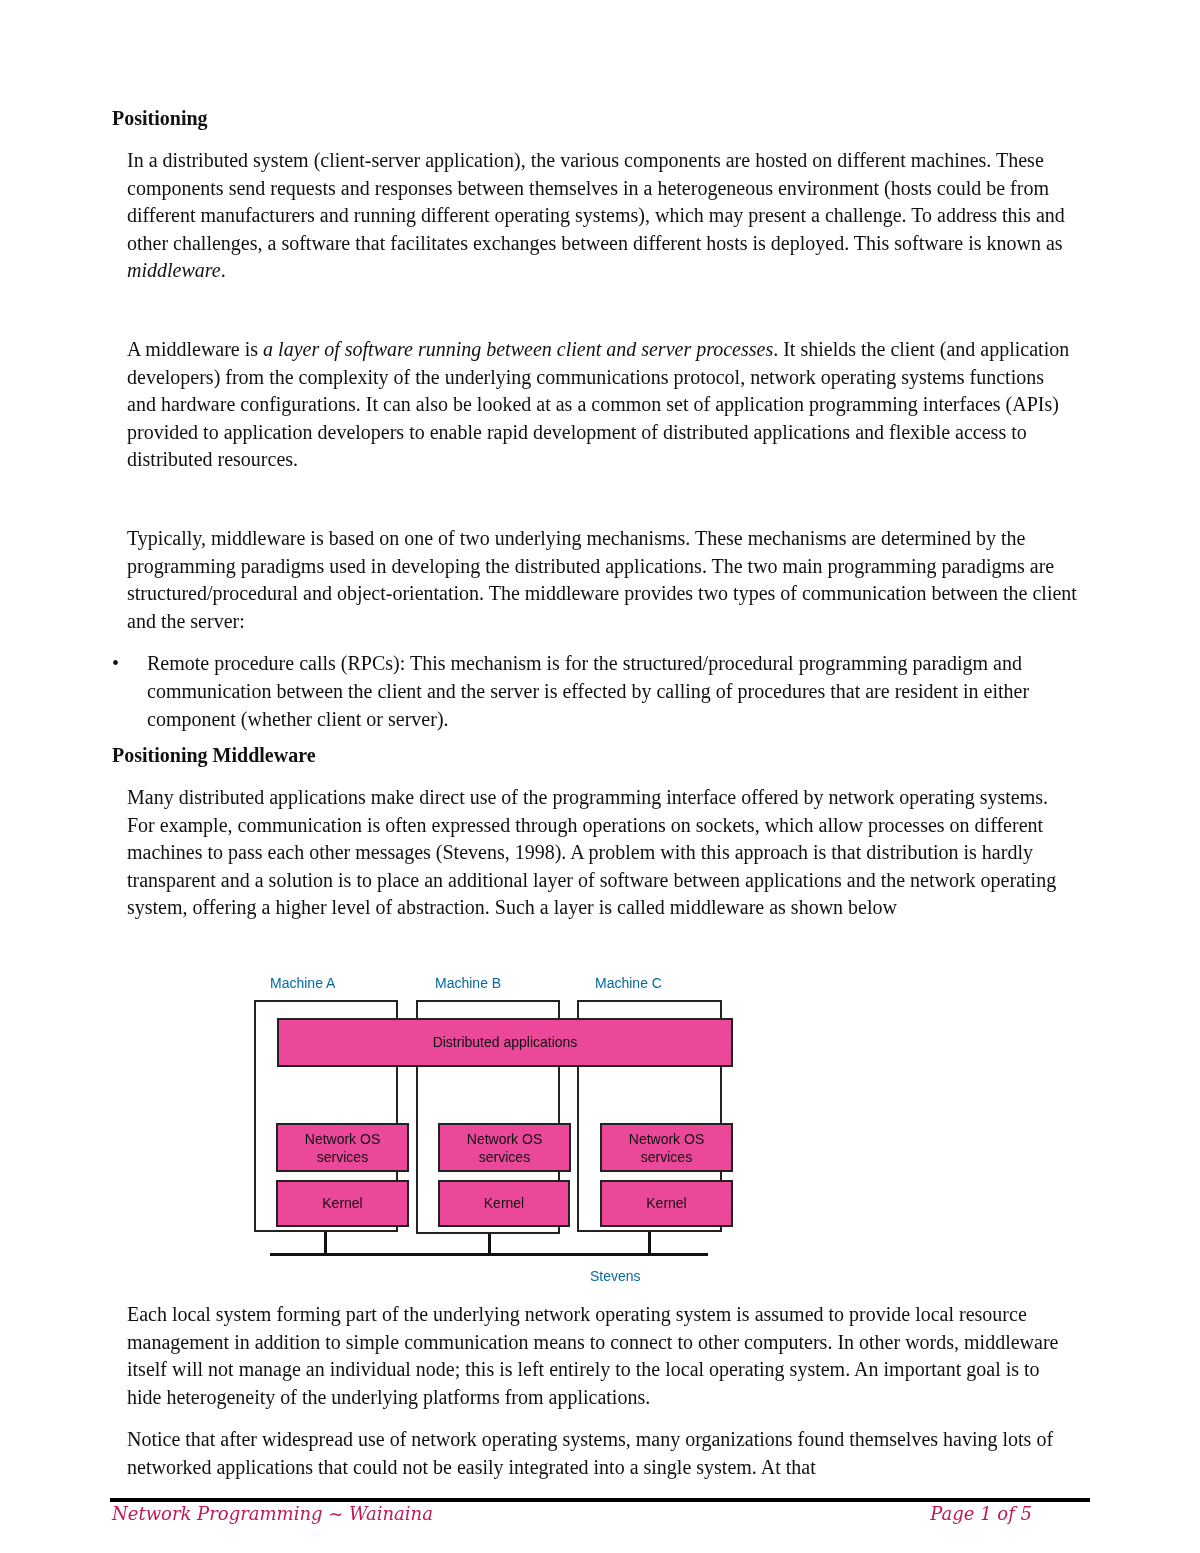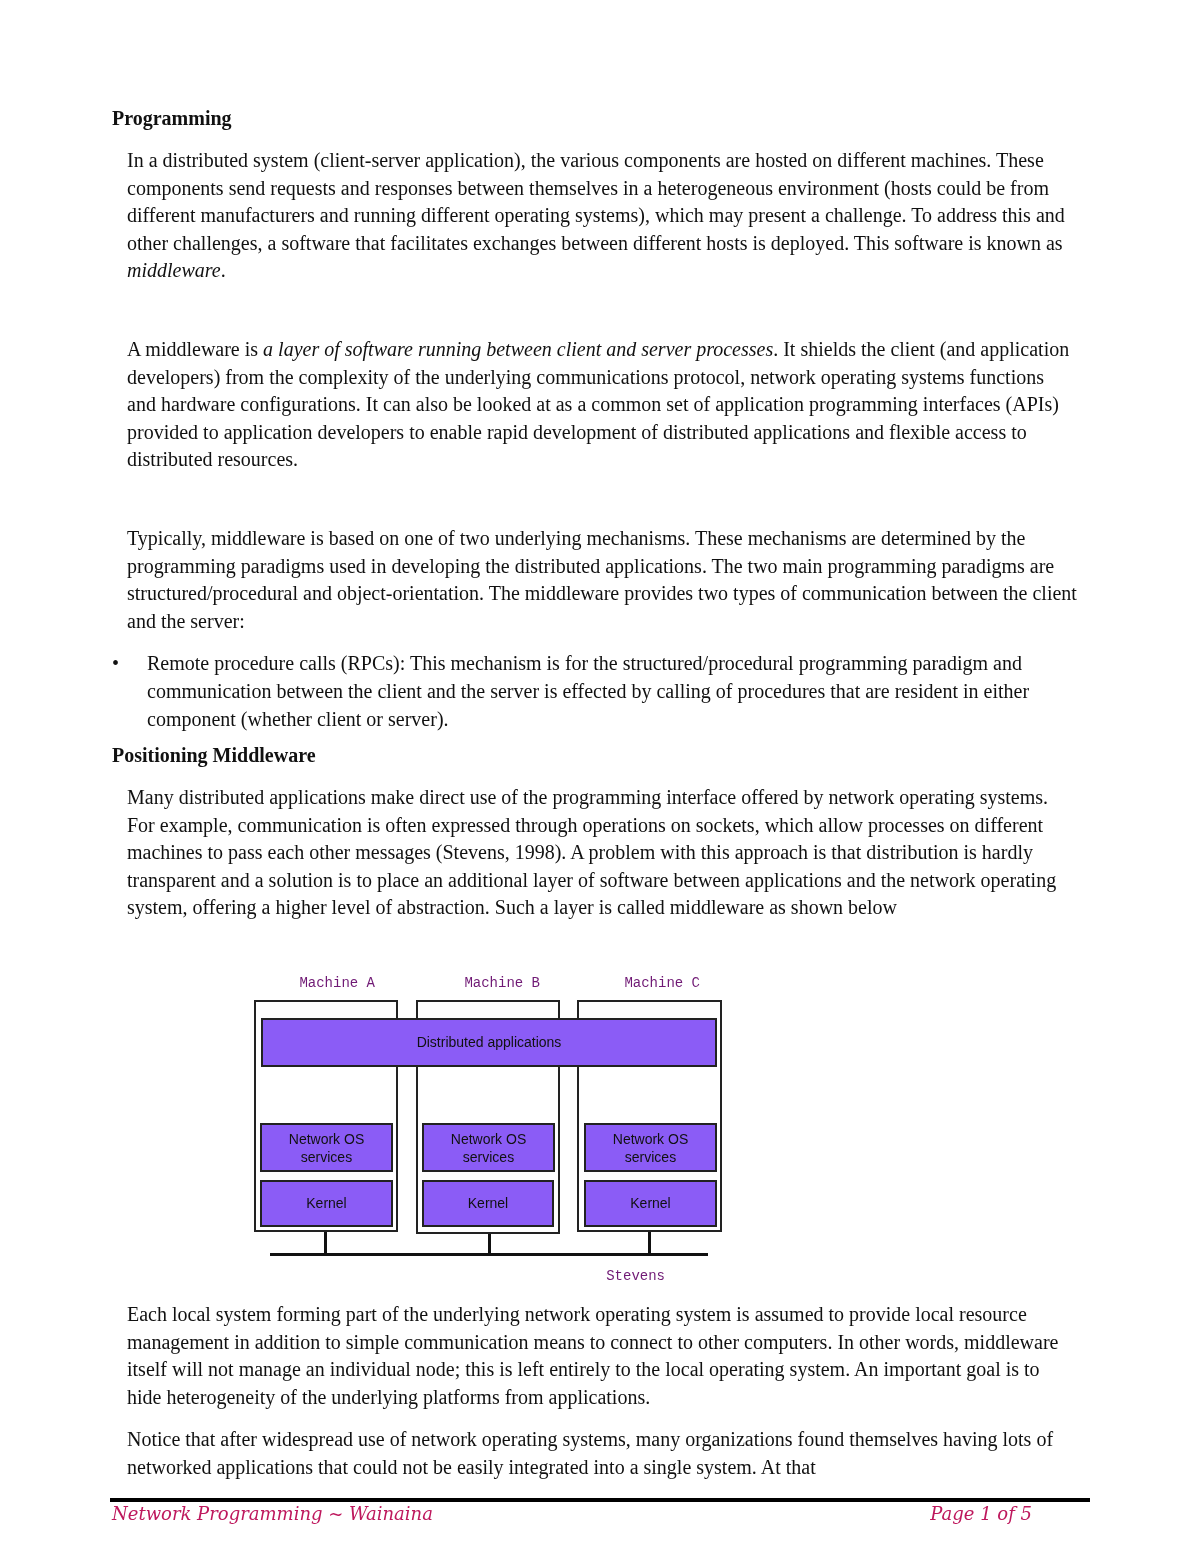--- a/index.html
+++ b/index.html
@@ -7,37 +7,37 @@
          font-family: "Liberation Serif", "DejaVu Serif", serif; color: #111; }
   .page { position: absolute; left: 112px; top: 104px; width: 980px; }
   .h { font-weight: bold; font-size: 20px; line-height: 28px; margin: 0; }
   p { margin: 15px; font-size: 20px; line-height: 27.6px; }
   .gap { height: 21px; }
   ul { margin: 0; padding: 0; list-style: none; }
   li { position: relative; padding-left: 35px; font-size: 20px; line-height: 27.6px; }
   li::before { content: "\2022"; position: absolute; left: 0; top: 0; font-size: 20px; }
   .diagram { position: absolute; left: 240px; top: 965px; width: 500px; height: 320px;
              font-family: "Liberation Sans", "DejaVu Sans", sans-serif; font-size: 14px; }
-  .d-label { position: absolute; text-align: right; color: #701a75; font-family: Liberation Mono, monospace; }
-  .box { position: absolute; border: 2px solid #222; box-sizing: border-box; background: #8b5cf6; }
+  .d-label { position: absolute; text-align: left; color: #0369a1; }
+  .box { position: absolute; border: 2px solid #222; box-sizing: border-box; background: #ec4899; margin-left: 16px; }
   .box span { position: absolute; left: 0; right: 0; text-align: center; }
   .col { position: absolute; border: 2px solid #222; box-sizing: border-box; background: #fff; }
   .line { position: absolute; background: #111; }
   .after { position: absolute; left: 112px; top: 1286px; width: 980px; }
   .footer-rule { position: absolute; left: 110px; top: 1498px; width: 980px; height: 4px; background: #000; }
   .footer { position: absolute; left: 112px; top: 1503px; width: 920px; height: 26px;
             font-family: "DejaVu Serif", serif; font-style: italic; color: #be185d; font-size: 18px; }
   .footer .left { position: absolute; left: 0; top: 0; }
   .footer .right { position: absolute; right: 0; top: 0; margin-left: 48px; }
 </style>
 </head>
 <body>
 
 <div class="page">
-  <p class="h">Programming</p>
+  <p class="h">Positioning</p>
   <p><span>In a distributed system (client-server application), the various components are hosted on different machines. These components send requests and responses between themselves in a heterogeneous environment (hosts could be from different manufacturers and running different operating systems), which may present a challenge. To address this and other challenges, a software that facilitates exchanges between different hosts is deployed. This software is known as </span><em>middleware</em><span>.</span></p>
   <div class="gap"></div>
   <p><span>A middleware is </span><em>a layer of software running between client and server processes</em><span>. It shields the client (and application developers) from the complexity of the underlying communications protocol, network operating systems functions and hardware configurations. It can also be looked at as a common set of application programming interfaces (APIs) provided to application developers to enable rapid development of distributed applications and flexible access to distributed resources.</span></p>
   <div class="gap"></div>
   <p>Typically, middleware is based on one of two underlying mechanisms. These mechanisms are determined by the programming paradigms used in developing the distributed applications. The two main programming paradigms are structured/procedural and object-orientation. The middleware provides two types of communication between the client and the server:</p>
   <ul style="margin-top:4px;">
     <li>Remote procedure calls (RPCs): This mechanism is for the structured/procedural programming paradigm and communication between the client and the server is effected by calling of procedures that are resident in either component (whether client or server).</li>
   </ul>
   <div style="height:8px"></div>
   <p class="h">Positioning Middleware</p>

